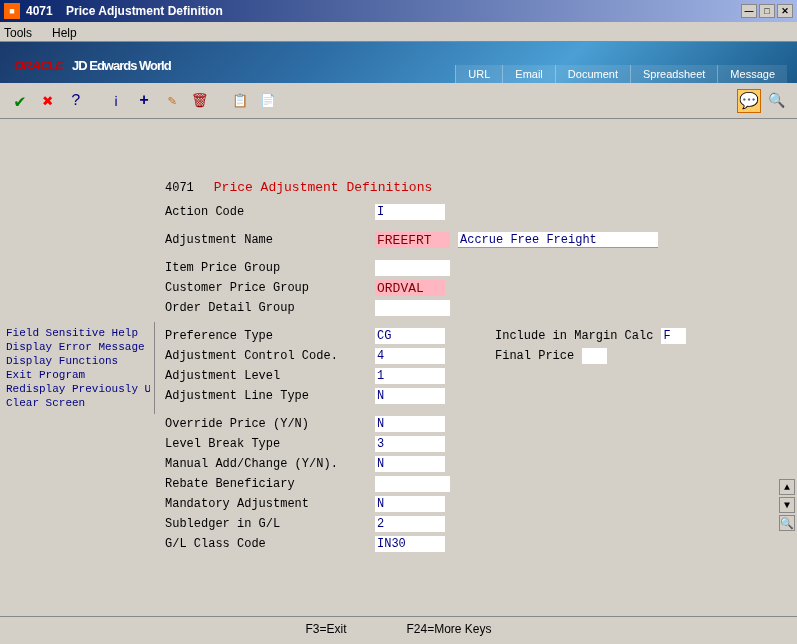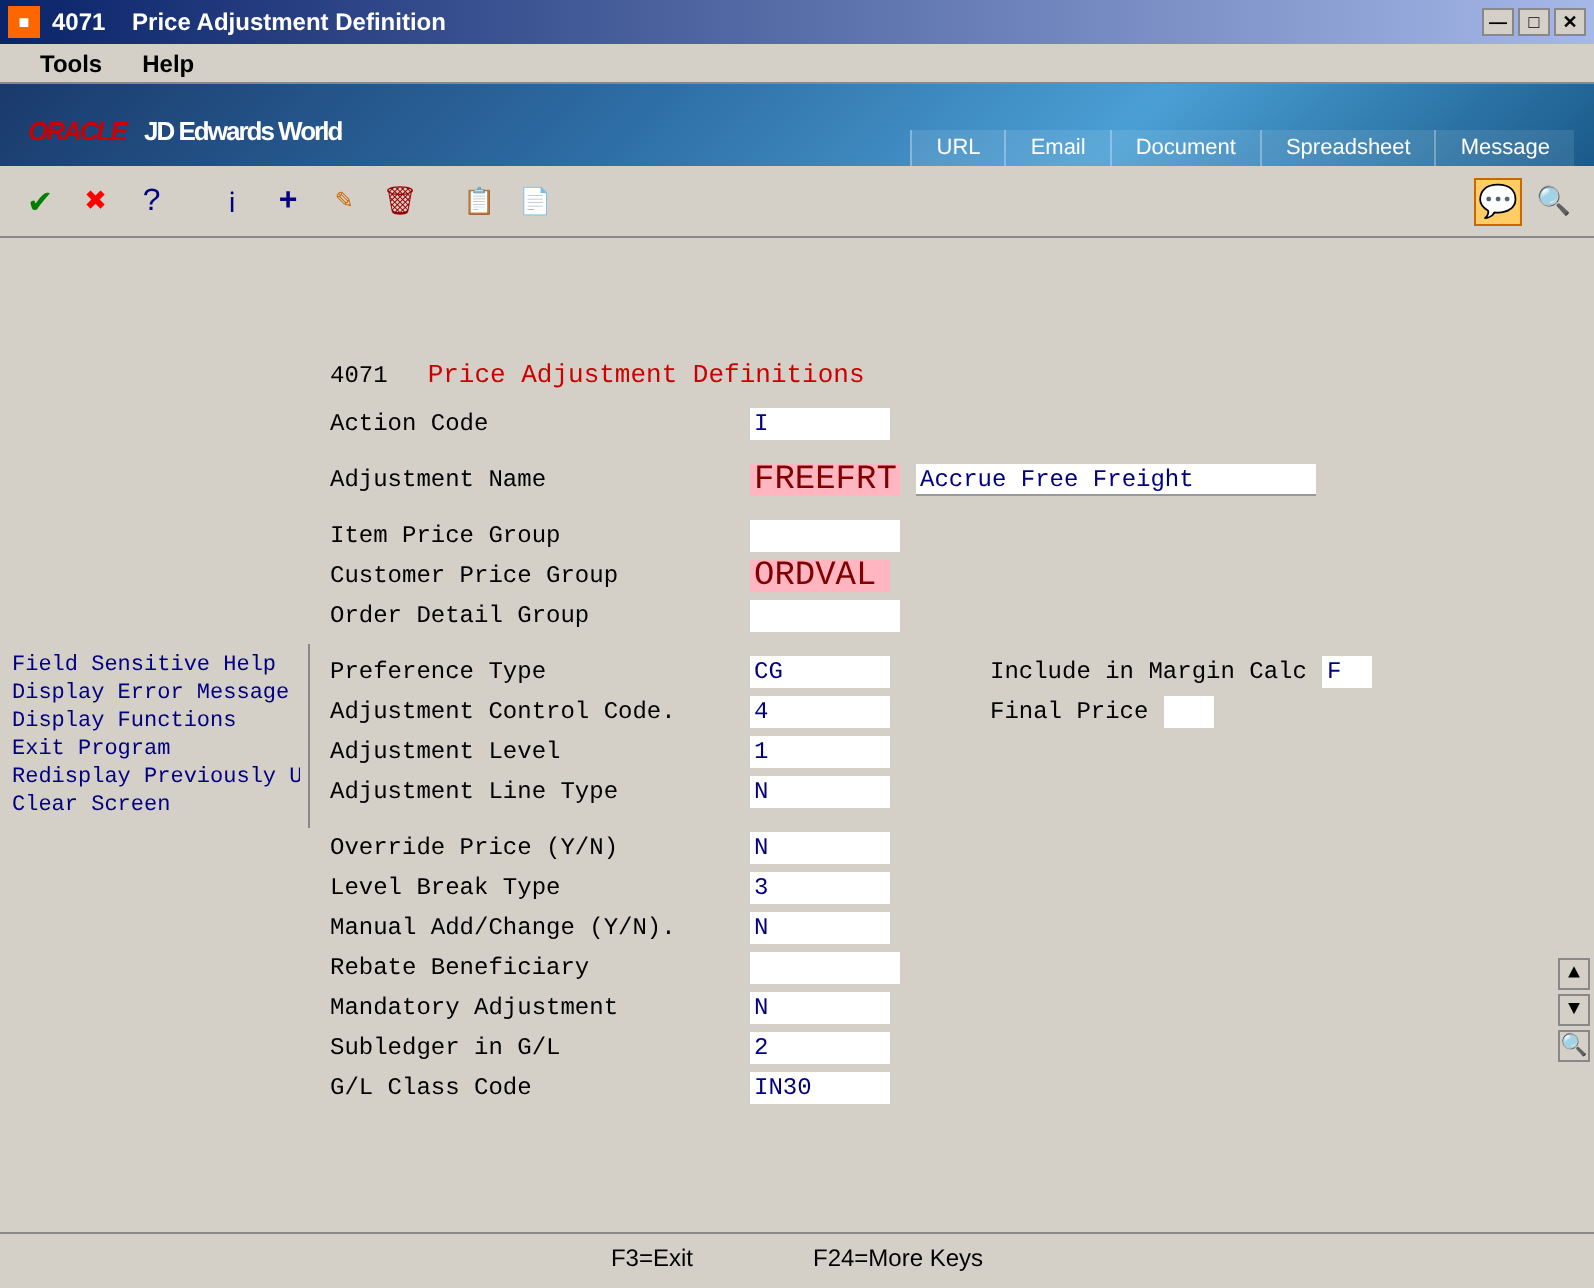--- a/index.html
+++ b/index.html
@@ -28,26 +28,25 @@
       width: 16px; height: 14px; background: #d4d0c8; border: 1px solid #888;
       display: flex; align-items: center; justify-content: center;
       font-size: 9px; cursor: pointer; color: black;
     }
 
     
     #menu-bar {
       background: #d4d0c8;
       height: 20px;
       display: flex;
-      align-items: center;
-      padding: 0 16px;
+      align-items: flex-end;
+      padding: 0 0;
       border-bottom: 1px solid #888;
       font-family: Arial, sans-serif;
       font-size: 12px;
-      font-weight: bold;
     }
     #menu-bar span {
       margin-right: 12px;
       cursor: pointer;
       padding: 1px 4px;
     }
 
     
     #oracle-banner {
       background: linear-gradient(135deg, #1a3a6b 0%, #2e6ea6 40%, #4a9fd4 70%, #1a5a8a 100%);
@@ -165,21 +164,21 @@
       color: #000080;
       height: 16px;
       padding: 0 2px;
       min-width: 70px;
     }
     .field-input-pink {
       background: #ffb6c1;
       border: none;
       outline: none;
       font-family: 'Courier New', monospace;
-      font-size: 17px;
+      font-size: 13px;
       color: #800000;
       height: 16px;
       padding: 0 2px;
       min-width: 70px;
     }
     .field-input-wide {
       background: white;
       border: none;
       border-bottom: 1px solid #999;
       outline: none;

